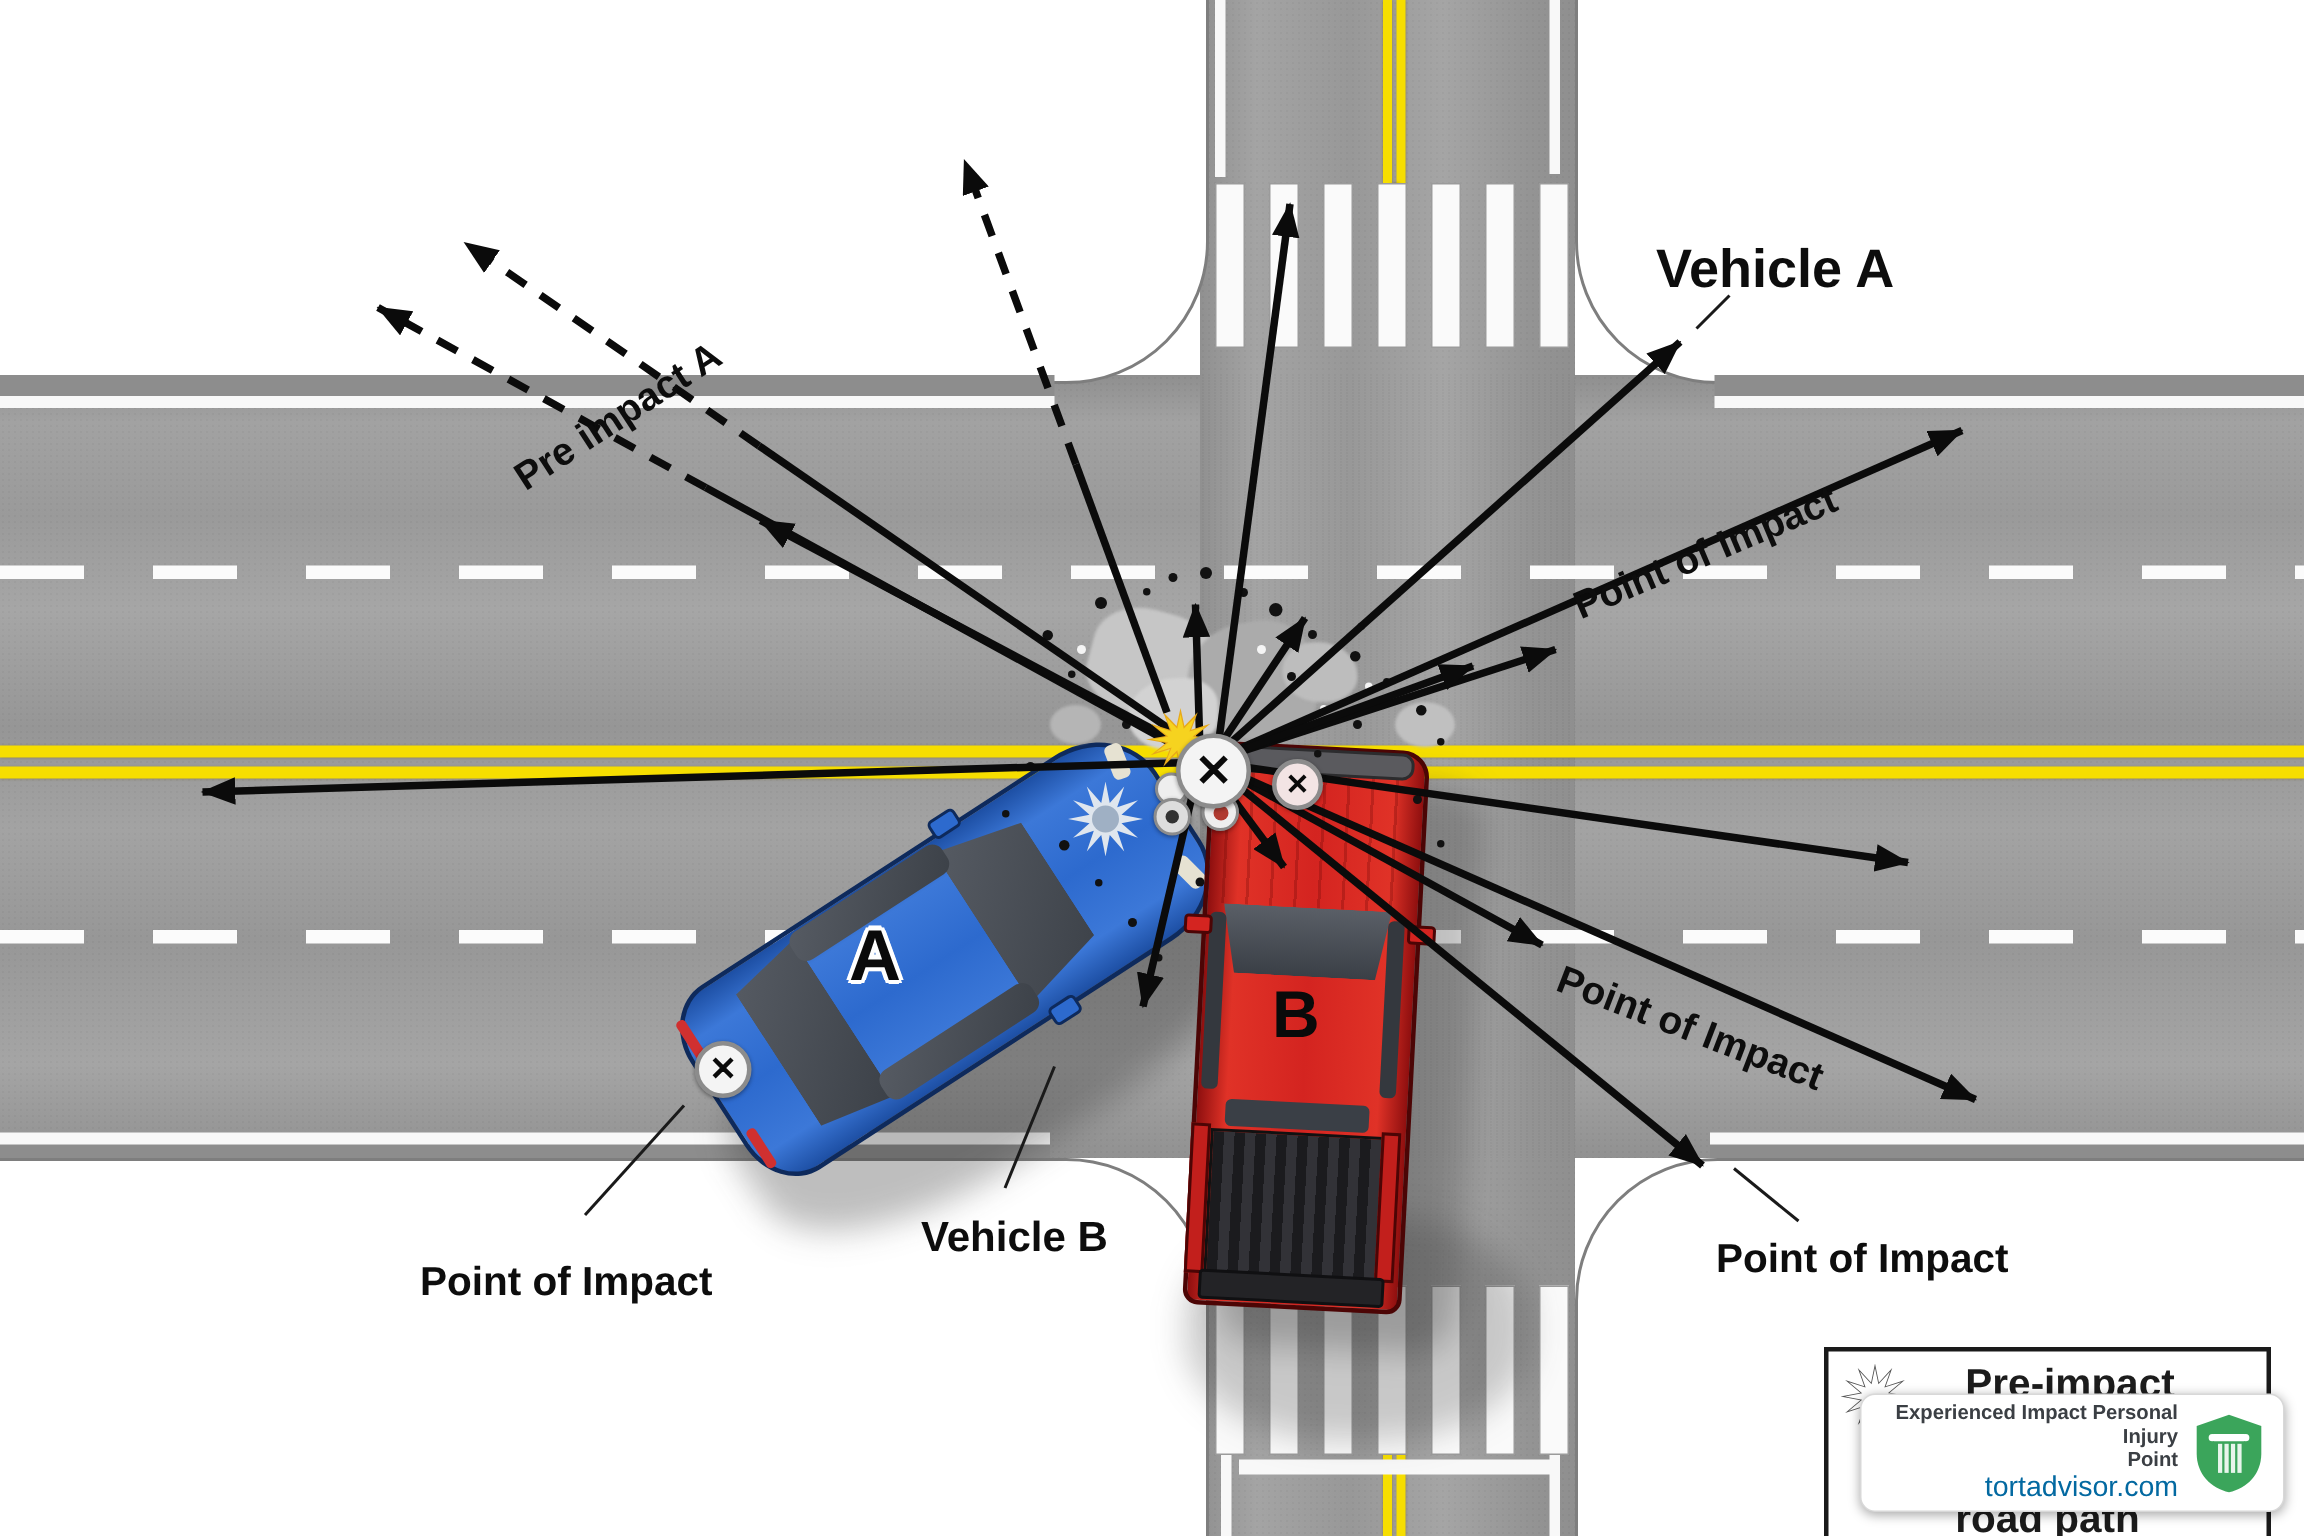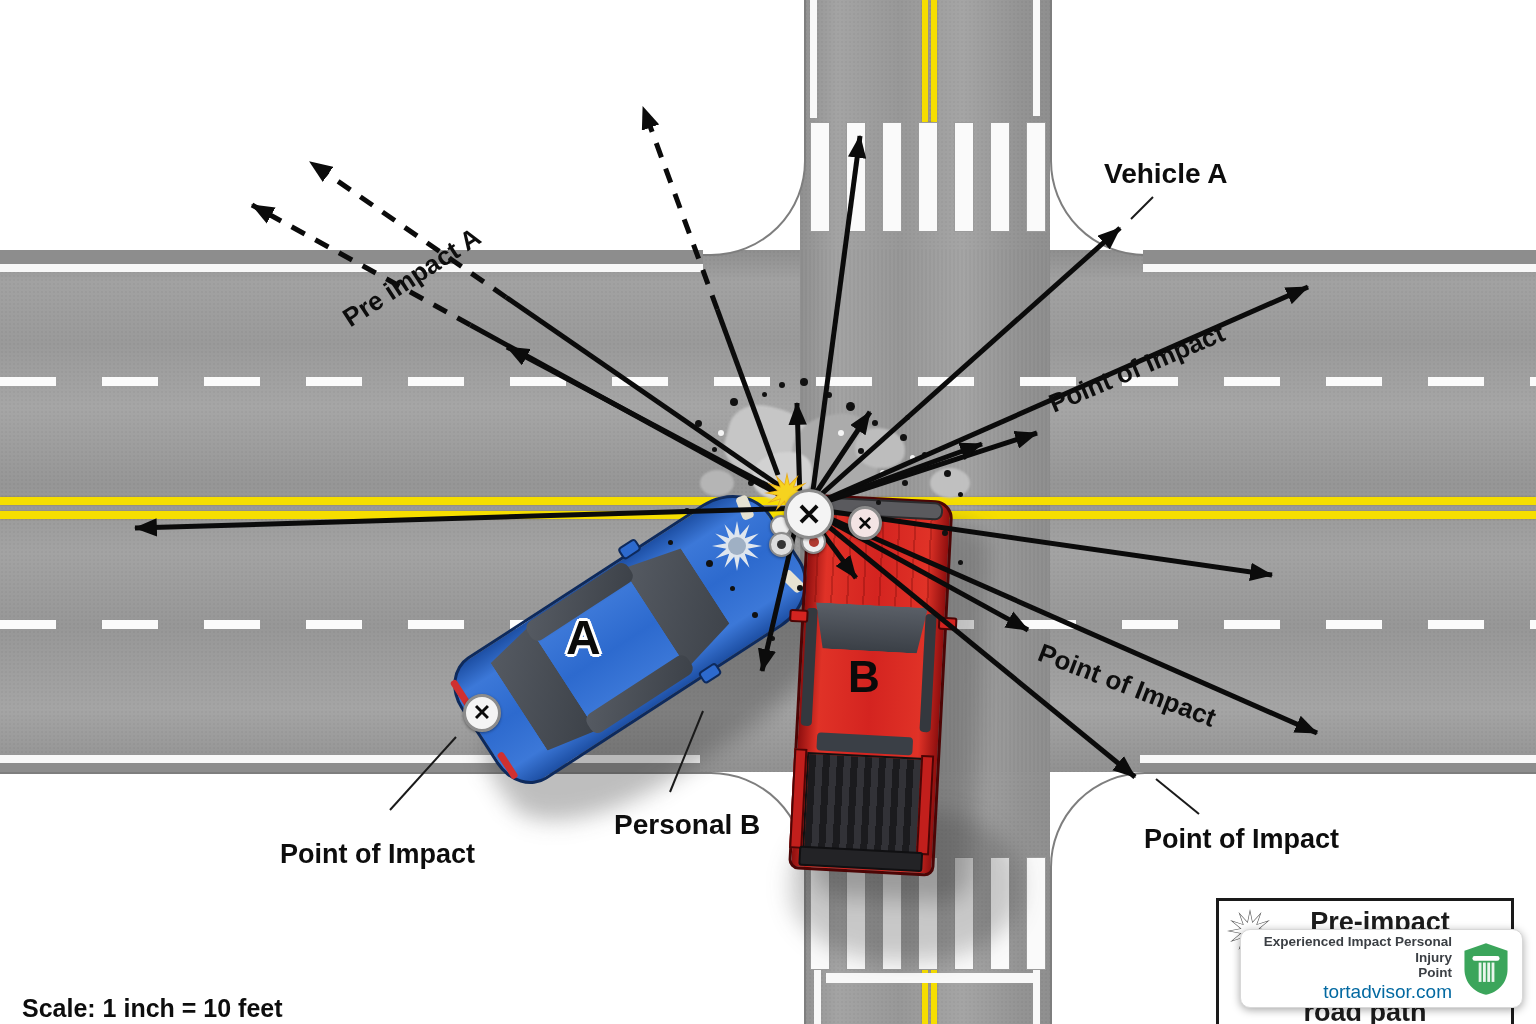--- a/index.html
+++ b/index.html
@@ -59,21 +59,21 @@
   
   .xcircle{border-radius:50%;background:#f4f4f4;border:3px solid #8c8c8c;display:flex;align-items:center;justify-content:center;
            color:#0a0a0a;font-weight:bold;box-shadow:0 1px 3px rgba(0,0,0,.4);}
   .star12{clip-path:polygon(100% 50%,71.3% 55.7%,93.3% 75%,65.6% 65.6%,75% 93.3%,55.7% 71.3%,50% 100%,44.3% 71.3%,25% 93.3%,34.4% 65.6%,6.7% 75%,28.7% 55.7%,0 50%,28.7% 44.3%,6.7% 25%,34.4% 34.4%,25% 6.7%,44.3% 28.7%,50% 0,55.7% 28.7%,75% 6.7%,65.6% 34.4%,93.3% 25%,71.3% 44.3%);}
   .dot{border-radius:50%;background:#111;}
   .wdot{border-radius:50%;background:#f5f5f5;}
   .blob{filter:blur(1px);}
 
   
   .lbl{position:absolute;font-weight:bold;color:#0d0d0d;white-space:nowrap;}
-  .lbl-va{left:1104px;top:158px;font-size:28px;}
+  .lbl-va{left:1104px;top:158px;font-size:36px;}
   .lbl-vb{left:614px;top:809px;font-size:28px;}
   .lbl-poi-bl{left:280px;top:839px;font-size:27px;}
   .lbl-poi-br{left:1144px;top:824px;font-size:27px;}
   .lbl-poi-ur{left:1043px;top:353px;font-size:26px;transform:rotate(-23deg);}
   .lbl-poi-lr{left:1033px;top:670px;font-size:26px;transform:rotate(21deg);}
   .lbl-prea{left:333px;top:262px;font-size:26px;transform:rotate(-33deg);}
   .lbl-scale{left:22px;top:994px;font-size:25px;}
   .lbl-A{left:566px;top:610px;font-size:48px;color:#0a0a0a;
      text-shadow:-3px 0 #fff,3px 0 #fff,0 -3px #fff,0 3px #fff,-2px -2px #fff,2px 2px #fff,-2px 2px #fff,2px -2px #fff;}
   .lbl-B{left:848px;top:652px;font-size:44px;color:#0a0a0a;}
@@ -274,27 +274,26 @@
       <span>✕</span>
     </div>
   <div class="abs xcircle" style="left:848px;top:506px;width:28px;height:28px;font-size:19px;background:#f3e4e4;">
       <span>✕</span>
     </div>
   <div class="abs xcircle" style="left:463px;top:694px;width:32px;height:32px;font-size:22px;">
       <span>✕</span>
     </div>
 
   <div class="lbl lbl-va">Vehicle A</div>
-  <div class="lbl lbl-vb">Personal B</div>
+  <div class="lbl lbl-vb">Vehicle B</div>
   <div class="lbl lbl-poi-bl">Point of Impact</div>
   <div class="lbl lbl-poi-br">Point of Impact</div>
   <div class="lbl lbl-poi-ur">Point of Impact</div>
   <div class="lbl lbl-poi-lr">Point of Impact</div>
   <div class="lbl lbl-prea">Pre impact A</div>
-  <div class="lbl lbl-scale">Scale: 1 inch = 10 feet</div>
   <div class="lbl lbl-A">A</div>
   <div class="lbl lbl-B">B</div>
 
   <div class="abs legend">
     <div class="abs star12" style="left:8px;top:8px;width:46px;height:44px;background:#555;"></div>
     <div class="abs star12" style="left:11px;top:11px;width:40px;height:38px;background:#fff;"></div>
     <div class="t1">Pre-impact</div>
     <div class="t2">road path</div>
   </div>
 

